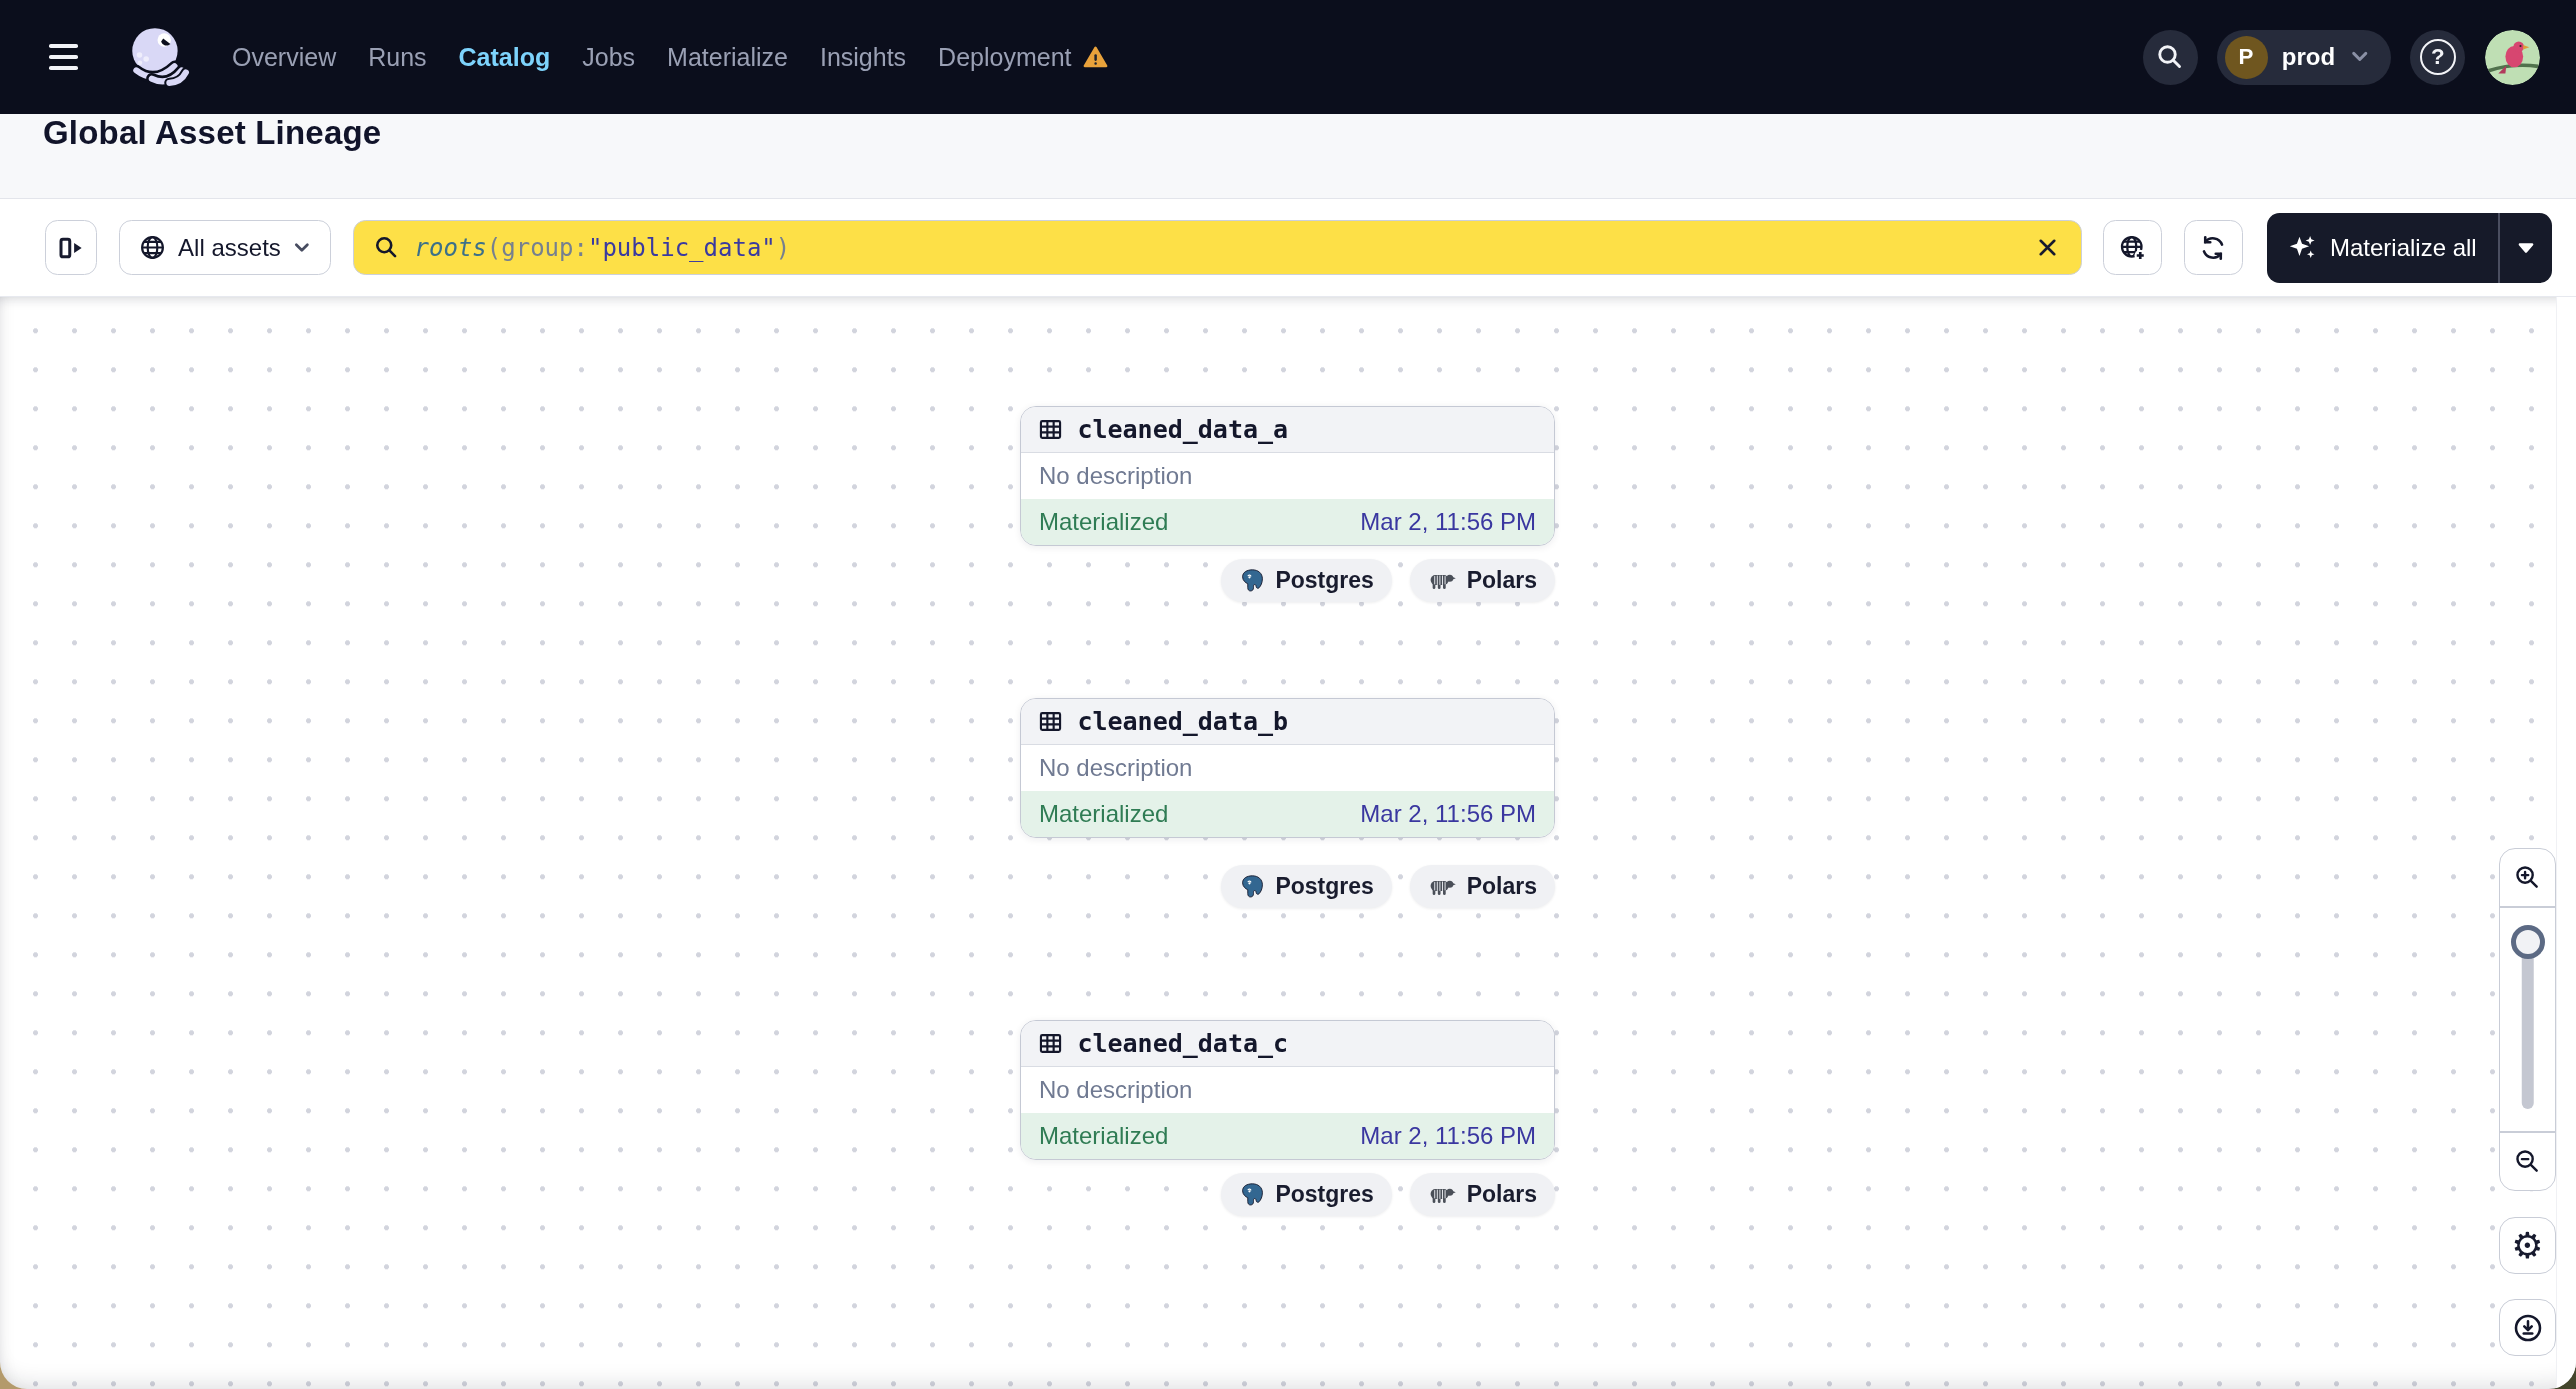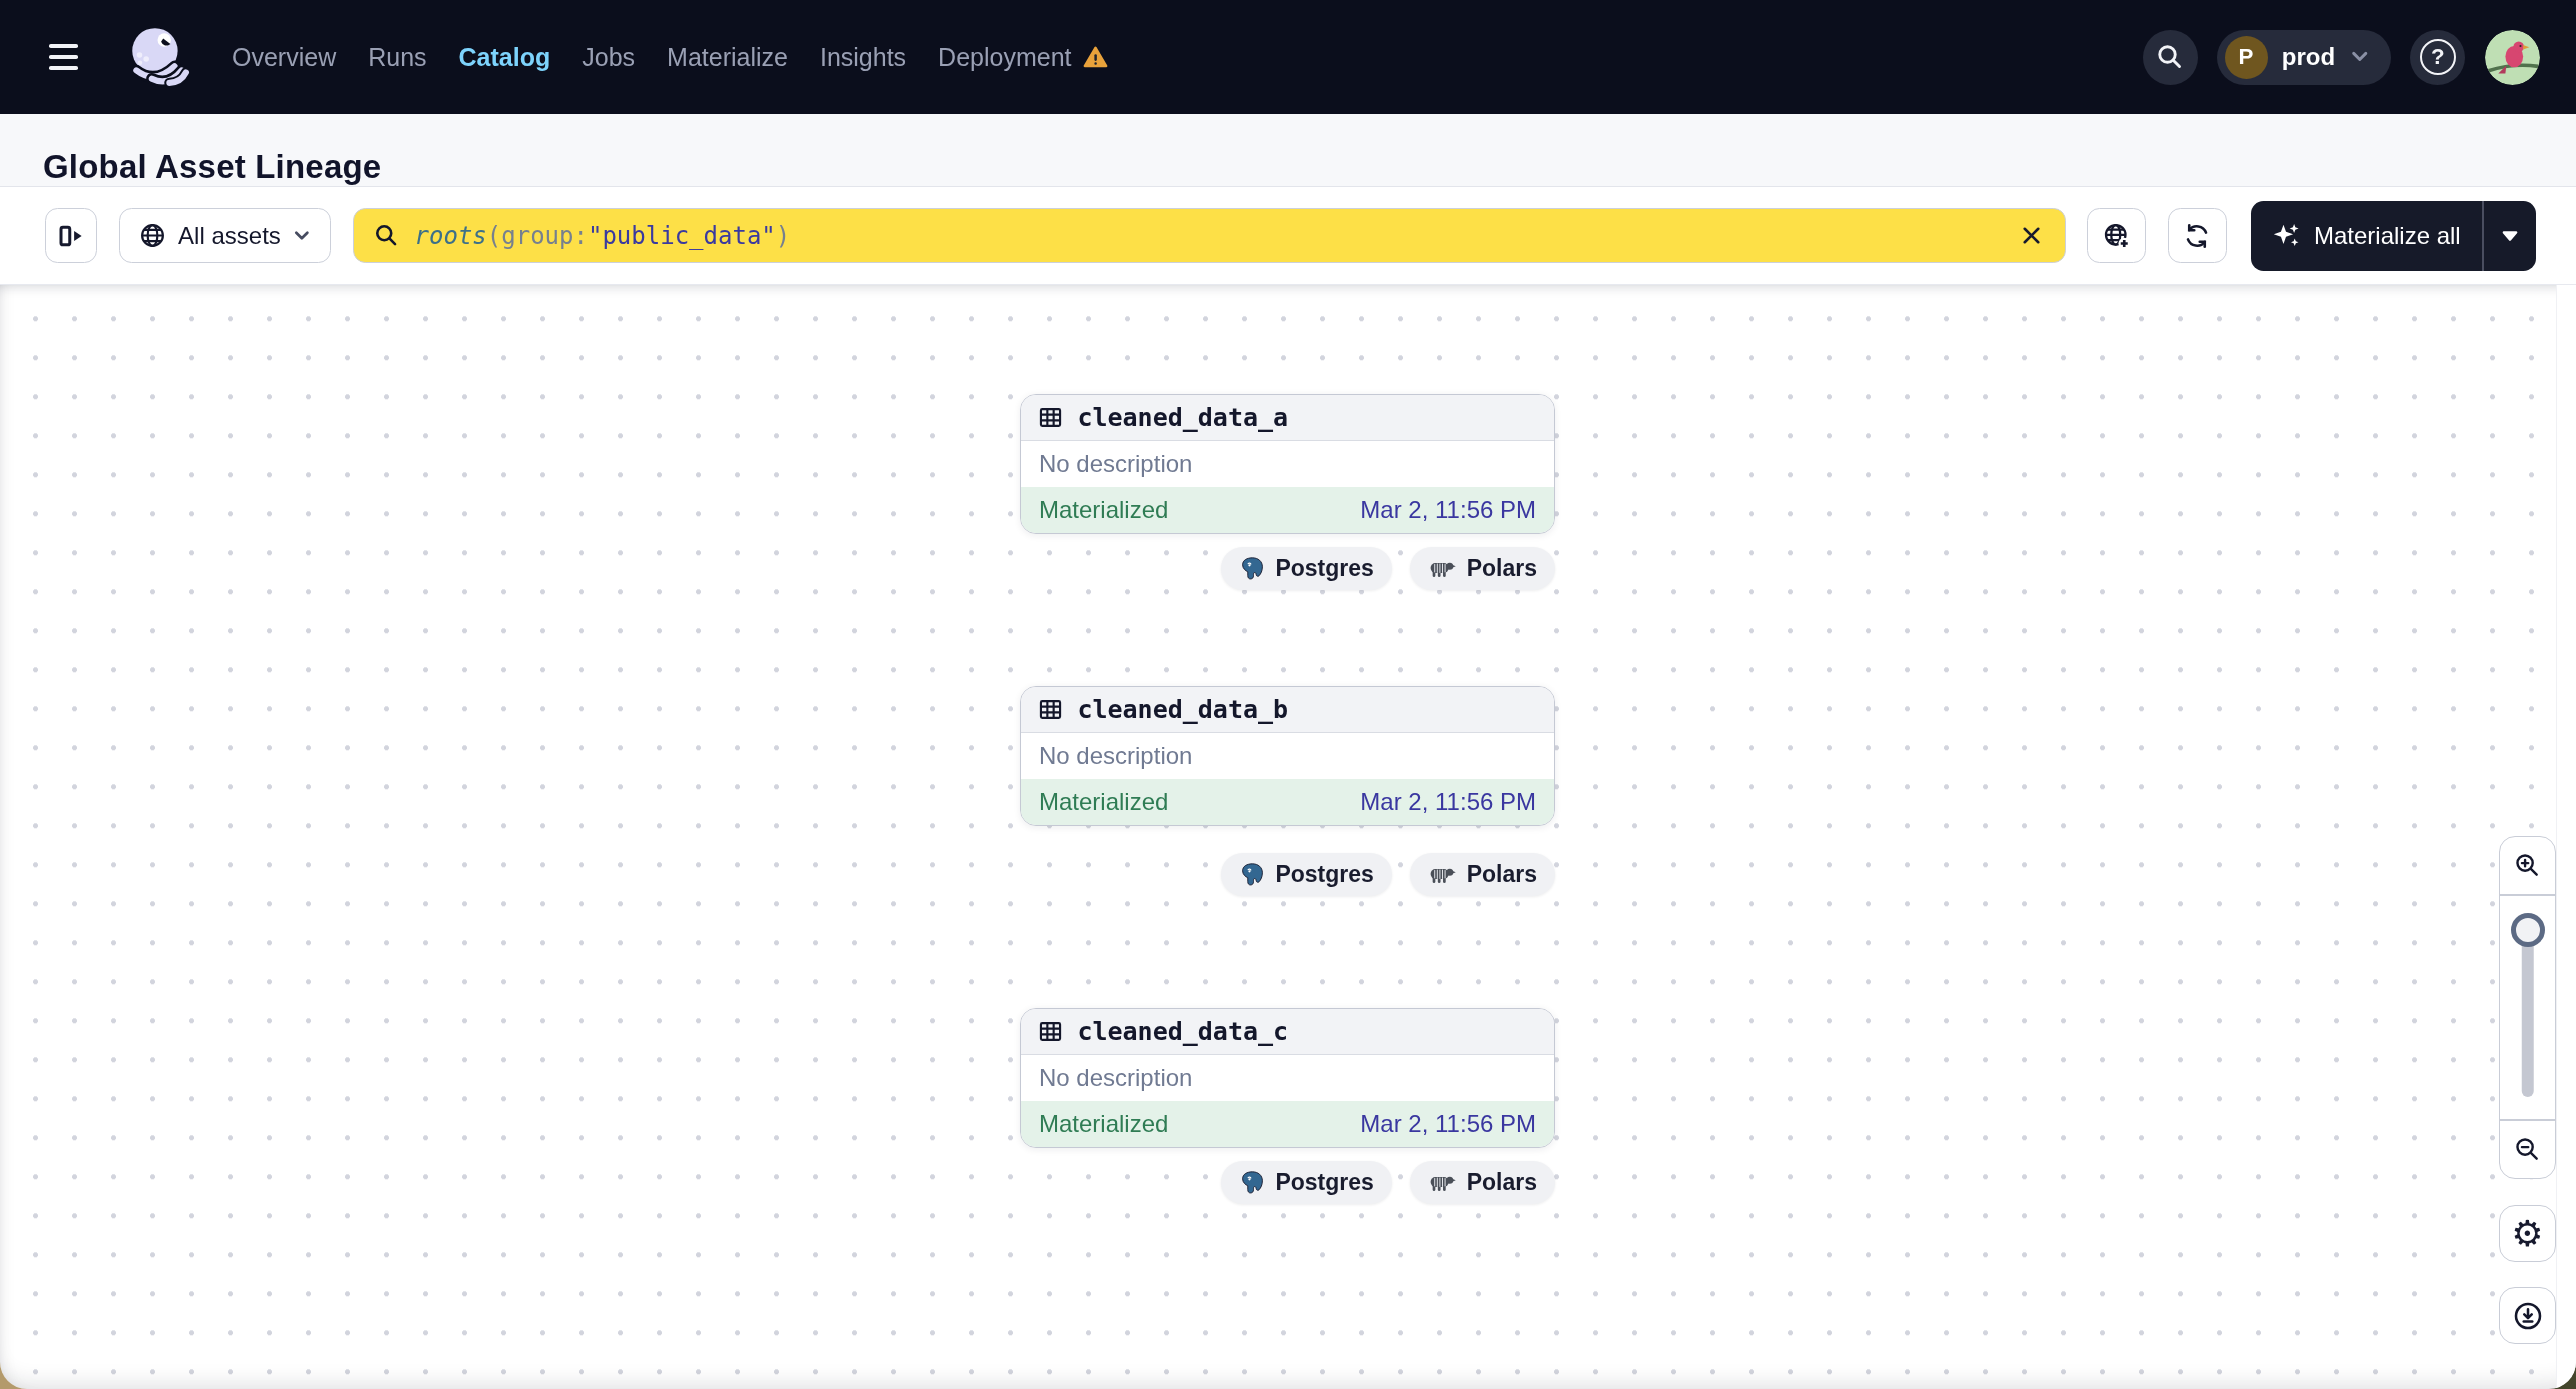--- a/index.html
+++ b/index.html
@@ -17,26 +17,26 @@
   .nav-item.active { color:#7dd3fc; font-weight:700; }
   .nav-right { margin-left:auto; display:flex; align-items:center; gap:19.7px; }
   .icon-circle { width:55px; height:55px; border-radius:50%; background:#262b3b; display:flex; align-items:center; justify-content:center; cursor:pointer; }
   .env-pill { height:55px; border-radius:28px; background:#262b3b; display:flex; align-items:center; gap:14.3px; padding:0 19.7px 0 7.2px; cursor:pointer; }
   .env-avatar { width:43px; height:43px; border-radius:50%; background:#6f561f; color:#fff; font-size:22.3px; font-weight:700; display:flex; align-items:center; justify-content:center; }
   .env-name { color:#fff; font-size:24px; font-weight:600; }
   .help-q { width:36px; height:36px; border:2.7px solid #f2f3f7; border-radius:50%; color:#f2f3f7; font-size:22.3px; font-weight:700; display:flex; align-items:center; justify-content:center; }
   .user-avatar { width:55px; height:55px; border-radius:50%; overflow:hidden; cursor:pointer; }
 
   
-  .page-header { height:73px; background:#f7f8fa; border-bottom:1.8px solid #e3e5eb; display:flex; align-items:flex-end; padding:0 43px; flex:none; }
+  .page-header { height:85px; background:#f7f8fa; border-bottom:1.8px solid #e3e5eb; display:flex; align-items:flex-start; padding:0 43px; flex:none; }
   .page-title { font-size:33px; font-weight:600; color:#11142a; letter-spacing:0.2px; }
   .btn-outline { margin-left:auto; height:54px; background:#fff; border:1.8px solid #ccd0da; border-radius:14.3px; display:flex; align-items:center; gap:12.5px; padding:0 23px; font-size:24px; color:#171a2e; cursor:pointer; }
 
   
-  .toolbar { height:98px; background:#ffffff; border-bottom:1.8px solid #e7e9ef; display:flex; align-items:center; padding:0 40px 0 45px; gap:21.5px; flex:none; }
+  .toolbar { height:98px; background:#ffffff; border-bottom:1.8px solid #e7e9ef; display:flex; align-items:center; padding:0 24px 0 45px; gap:21.5px; flex:none; }
   .tb-btn { height:55px; background:#fff; border:1.8px solid #ccd0da; border-radius:12.5px; display:flex; align-items:center; justify-content:center; cursor:pointer; }
   .panel-btn { width:52px; }
   .sq-btn { width:59px; }
   .filter-btn { padding:0 18px; gap:11.6px; font-size:24px; color:#14172b; }
   .search-box { flex:1; height:55px; border:1.8px solid #ccd0da; border-radius:12.5px; display:flex; align-items:center; gap:14.3px; padding:0 19.7px; background:#fde047; }
   .query { font-family:"DejaVu Sans Mono", monospace; font-size:24px; display:flex; align-items:center; }
   .q-fn { color:#3c7089; font-style:italic; }
   .q-gray { color:#76808f; }
   .q-val { color:#3a3aa0; }
   .clear-x { margin-left:auto; cursor:pointer; display:flex; }

